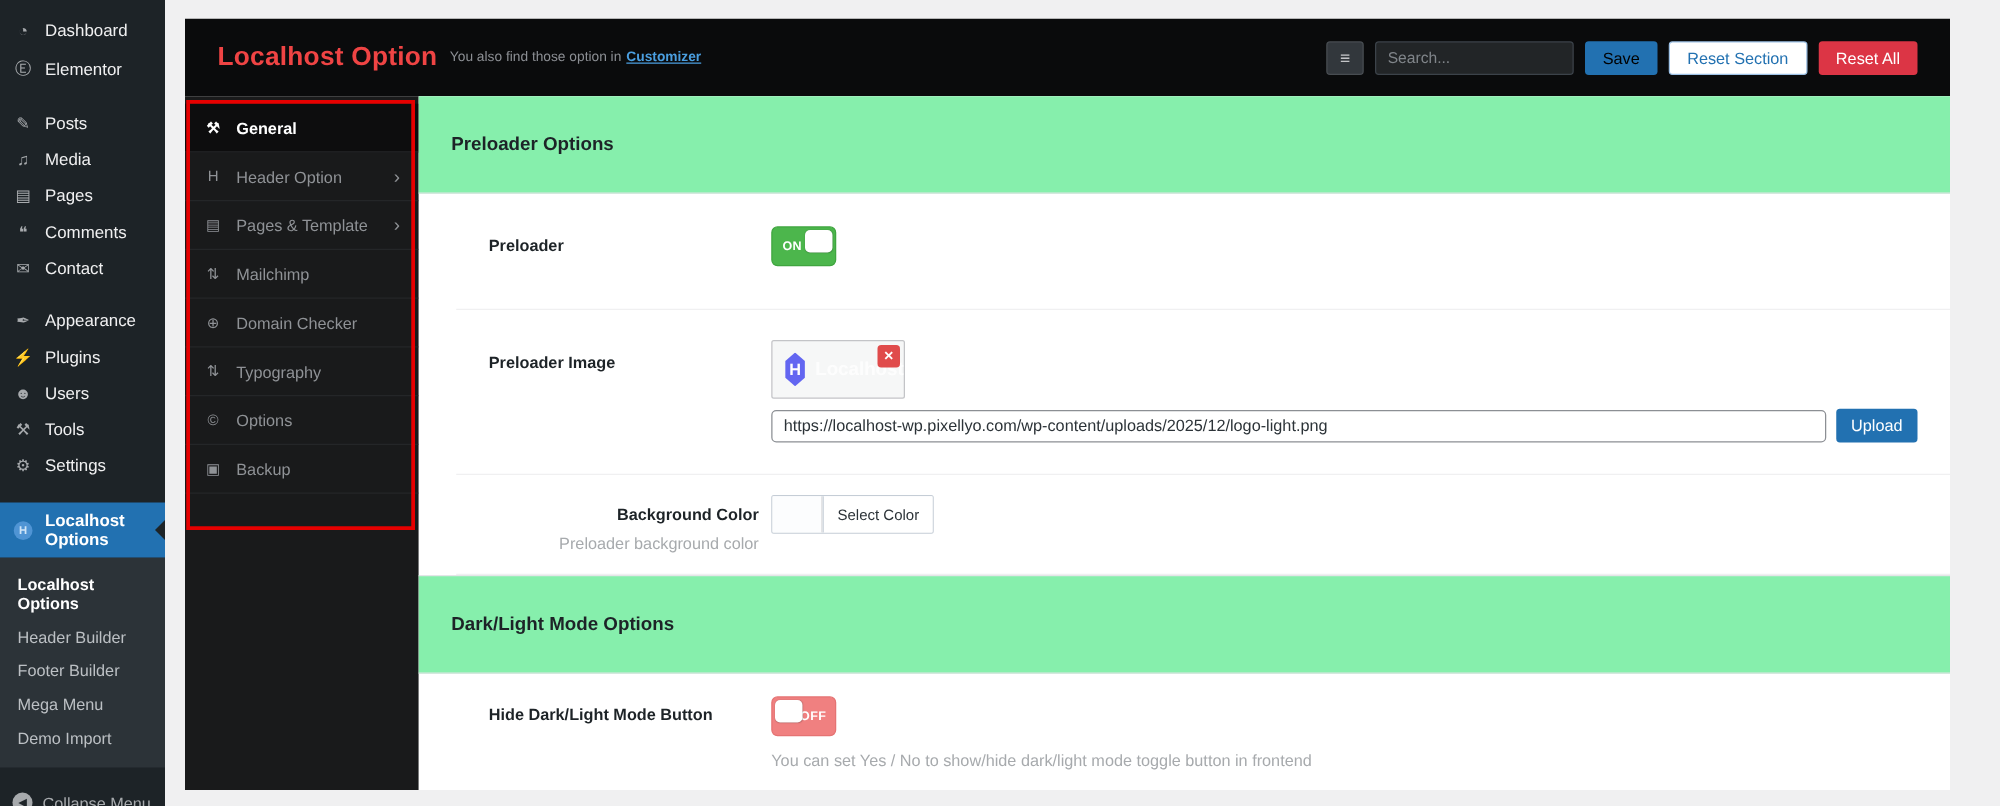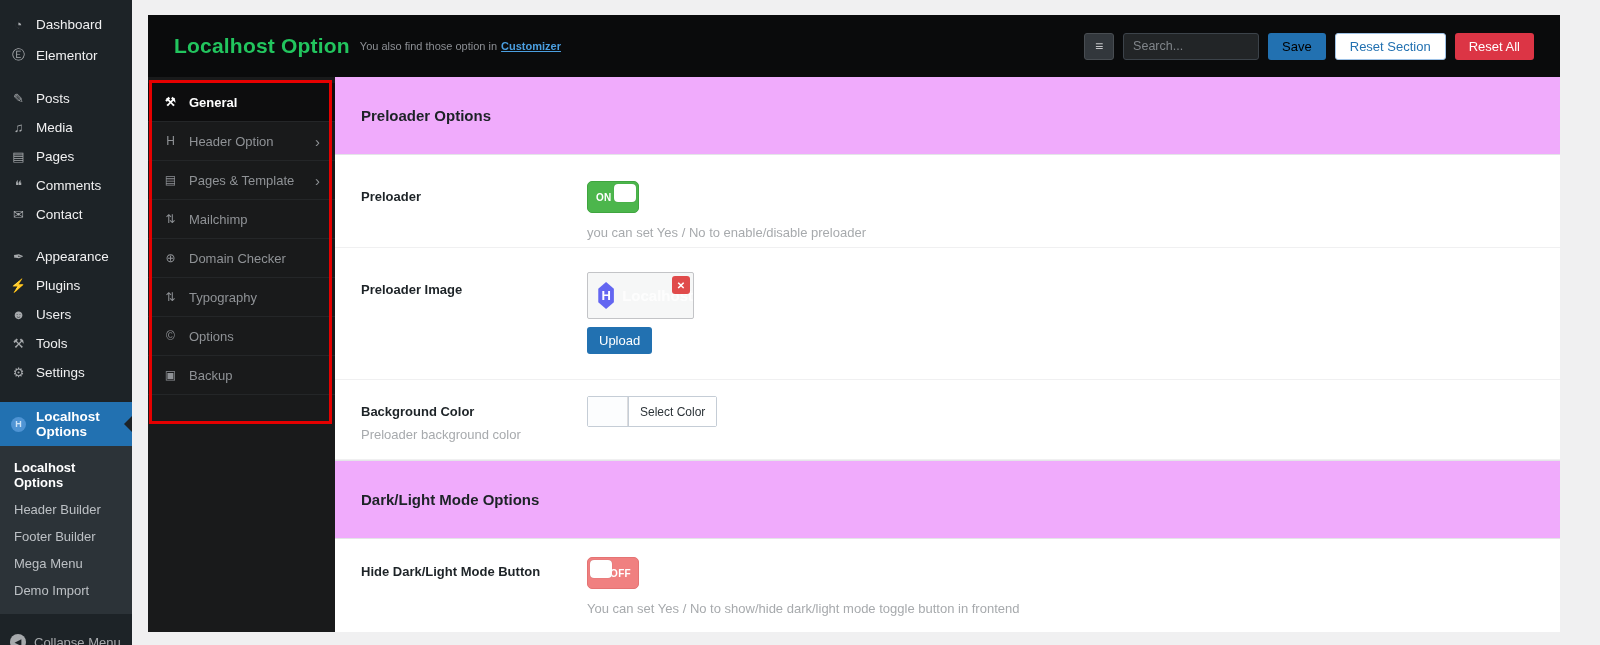--- a/index.html
+++ b/index.html
@@ -16,49 +16,49 @@
   .wp-item.active::after { content:""; position:absolute; right:0; top:50%; margin-top:-8px; border:8px solid transparent; border-right-color:#1d2327; }
   .logo-dot { width:15px; height:15px; background:#4f94d4; border-radius:50%; color:#cfe4f7; font-size:9px; font-weight:bold; display:flex; align-items:center; justify-content:center; }
   #wp-submenu { background:#2c3338; padding:8px 0 10px; }
   .wp-sub { padding:6px 14px; font-size:13px; color:#bcc0c4; cursor:pointer; }
   .wp-sub.current { color:#fff; font-weight:bold; }
   #collapse-row { margin-top:14px; display:flex; align-items:center; gap:8px; padding:6px 10px; color:#a7aaad; font-size:13px; cursor:pointer; }
   .collapse-circle { width:16px; height:16px; border-radius:50%; background:#a7aaad; color:#1d2327; font-size:9px; display:flex; align-items:center; justify-content:center; }
 
   
   #panel-header { position:absolute; left:148px; top:15px; width:1412px; height:62px; background:#0a0b0c; display:flex; align-items:center; padding:0 26px; z-index:1; }
-  #panel-title { color:#22c55e; font-size:21px; font-weight:600; letter-spacing:.2px; }
+  #panel-title { color:#ef4444; font-size:21px; font-weight:600; letter-spacing:.2px; }
   #panel-subtitle { color:#8c8f94; font-size:11px; margin-left:10px; }
   #customizer-link { color:#4b9fe0; font-size:11px; font-weight:bold; text-decoration:underline; margin-left:4px; cursor:pointer; }
   #header-actions { margin-left:auto; display:flex; align-items:center; gap:9px; }
   #toc-btn { width:30px; height:27px; background:#32373c; border:1px solid #484d52; border-radius:3px; color:#c3c4c7; font-size:14px; display:flex; align-items:center; justify-content:center; cursor:pointer; }
-  #panel-search { width:136px; height:27px; background:#222527; border:1px solid #3c434a; border-radius:3px; color:#9ca0a3; font-size:12.5px; padding:0 9px; outline:none; font-family:"Liberation Sans", sans-serif; }
+  #panel-search { width:159px; height:27px; background:#222527; border:1px solid #3c434a; border-radius:3px; color:#9ca0a3; font-size:12.5px; padding:0 9px; outline:none; font-family:"Liberation Sans", sans-serif; }
   #panel-search::placeholder { color:#80858a; }
   .hbtn { height:27px; border:none; border-radius:3px; font-size:13px; padding:0 14px; cursor:pointer; font-family:"Liberation Sans", sans-serif; }
   #save-btn { background:#2271b1; color:#000000; }
   #reset-section-btn { background:#fff; color:#2271b1; border:1px solid #9ec2e6; }
   #reset-all-btn { background:#dc3545; color:#ffffff; }
 
   
   #options-nav { position:absolute; left:148px; top:77px; width:187px; height:555px; background:#191a1b; padding-top:6px; z-index:1; }
   .nav-item { height:39px; display:flex; align-items:center; gap:11px; padding:0 15px; color:#8f9296; font-size:13px; border-bottom:1px solid #242628; cursor:pointer; }
   .nav-item .nic { width:15px; text-align:center; font-size:12px; color:#8f9296; flex:0 0 15px; }
   .nav-item.active { background:#0d0d0e; color:#fff; font-weight:bold; }
   .nav-item.active .nic { color:#fff; }
   .chev { margin-left:auto; font-size:15px; color:#8f9296; }
 
   
   #red-box { position:absolute; left:149px; top:80px; width:183px; height:344px; border:3px solid #e60000; z-index:6; pointer-events:none; }
 
   
   #content { position:absolute; left:335px; top:77px; width:1225px; height:555px; background:#fff; z-index:1; }
-  .section-head { height:78px; background:#f0abfc; border-bottom:1px solid #e4e5e8; display:flex; align-items:center; padding-left:26px; }
+  .section-head { height:78px; background:#86efac; border-bottom:1px solid #e4e5e8; display:flex; align-items:center; padding-left:26px; }
   .section-head.second { border-top:1px solid #e4e5e8; height:79px; }
   .section-head h2 { font-size:15px; color:#1d2327; font-weight:bold; }
-  .row { display:flex; border-bottom:1px solid #f0f0f1; }
+  .row { display:flex; border-bottom:1px solid #f0f0f1;margin-left:30px; }
   .row-label { width:252px; padding:34px 10px 0 26px; }
   .row-label .lbl { font-size:13px; font-weight:bold; color:#1d2327; }
   .row-label .sub { font-size:13px; color:#a7aaad; margin-top:8px; }
   .row-control { flex:1; padding:26px 26px 26px 0; }
   .help { font-size:13px; color:#a7aaad; margin-top:12px; }
 
   
   .toggle { width:52px; height:32px; border-radius:5px; position:relative; display:inline-flex; align-items:center; cursor:pointer; }
   .toggle .tlabel { font-size:10px; font-weight:bold; color:#fff; letter-spacing:.3px; }
   .toggle.on { background:#4cb64c; border:1px solid #3fa53f; padding-left:8px; }
@@ -214,44 +214,44 @@
 
   <div class="row" style="height:93px;">
     <div class="row-label">
       <div class="lbl">Preloader</div>
     </div>
     <div class="row-control">
       <div class="toggle on">
         <span class="tlabel">ON</span>
         <span class="knob"></span>
       </div>
-      <div class="help">you can set Yes / No to enable/disable preloader</div>
     </div>
   </div>
 
   <div class="row" style="height:132px;">
     <div class="row-label">
       <div class="lbl">Preloader Image</div>
     </div>
     <div class="row-control">
       <div class="thumb">
         <span class="logo-hex">H</span>
         <span class="logo-word">Localhost</span>
         <span class="remove-btn">
           <span>✕</span>
         </span>
       </div>
       <div class="url-line">
+        <input id="image-url-input" type="text" value="https://localhost-wp.pixellyo.com/wp-content/uploads/2025/12/logo-light.png" style="">
         <button id="upload-btn">Upload</button>
       </div>
     </div>
   </div>
 
   <div class="row" style="height:80px;">
-    <div class="row-label" style="padding-top:24px;">
+    <div class="row-label" style="padding-top:24px;text-align:right;">
       <div class="lbl">Background Color</div>
       <div class="sub">Preloader background color</div>
     </div>
     <div class="row-control">
       <div class="color-picker">
         <span class="swatch"></span>
         <span class="select-color-btn">Select Color</span>
       </div>
     </div>
   </div>

